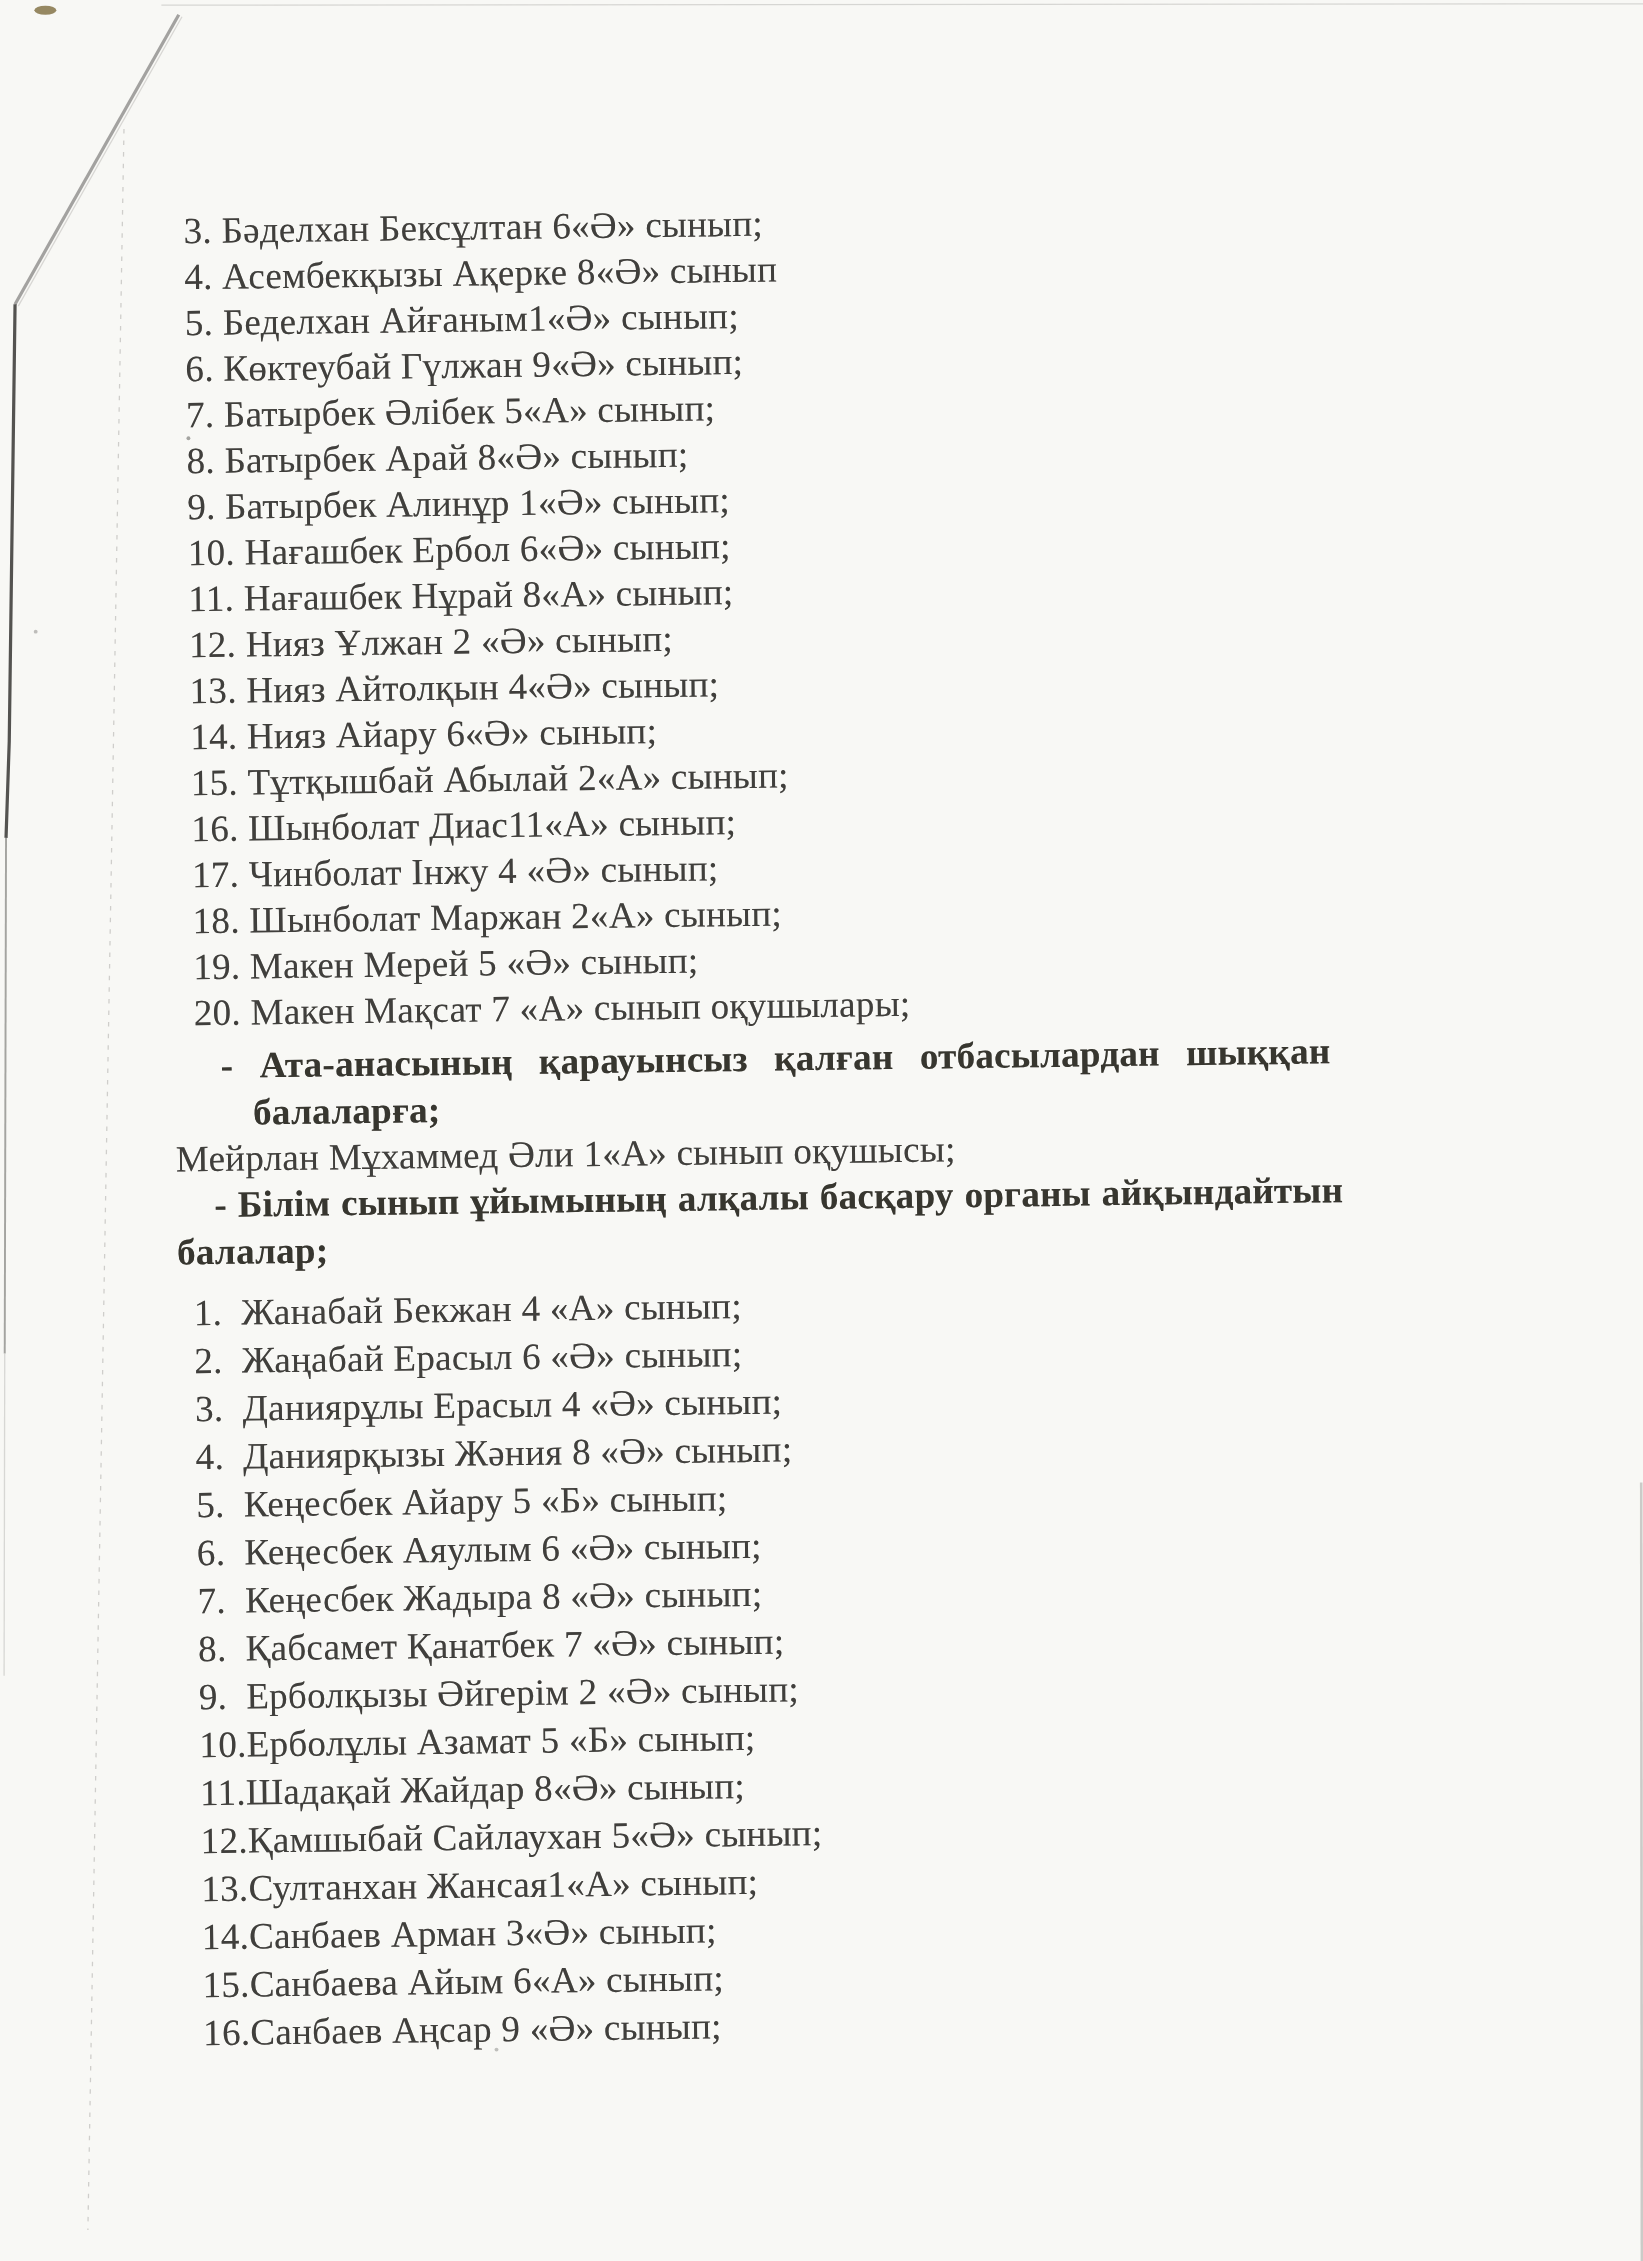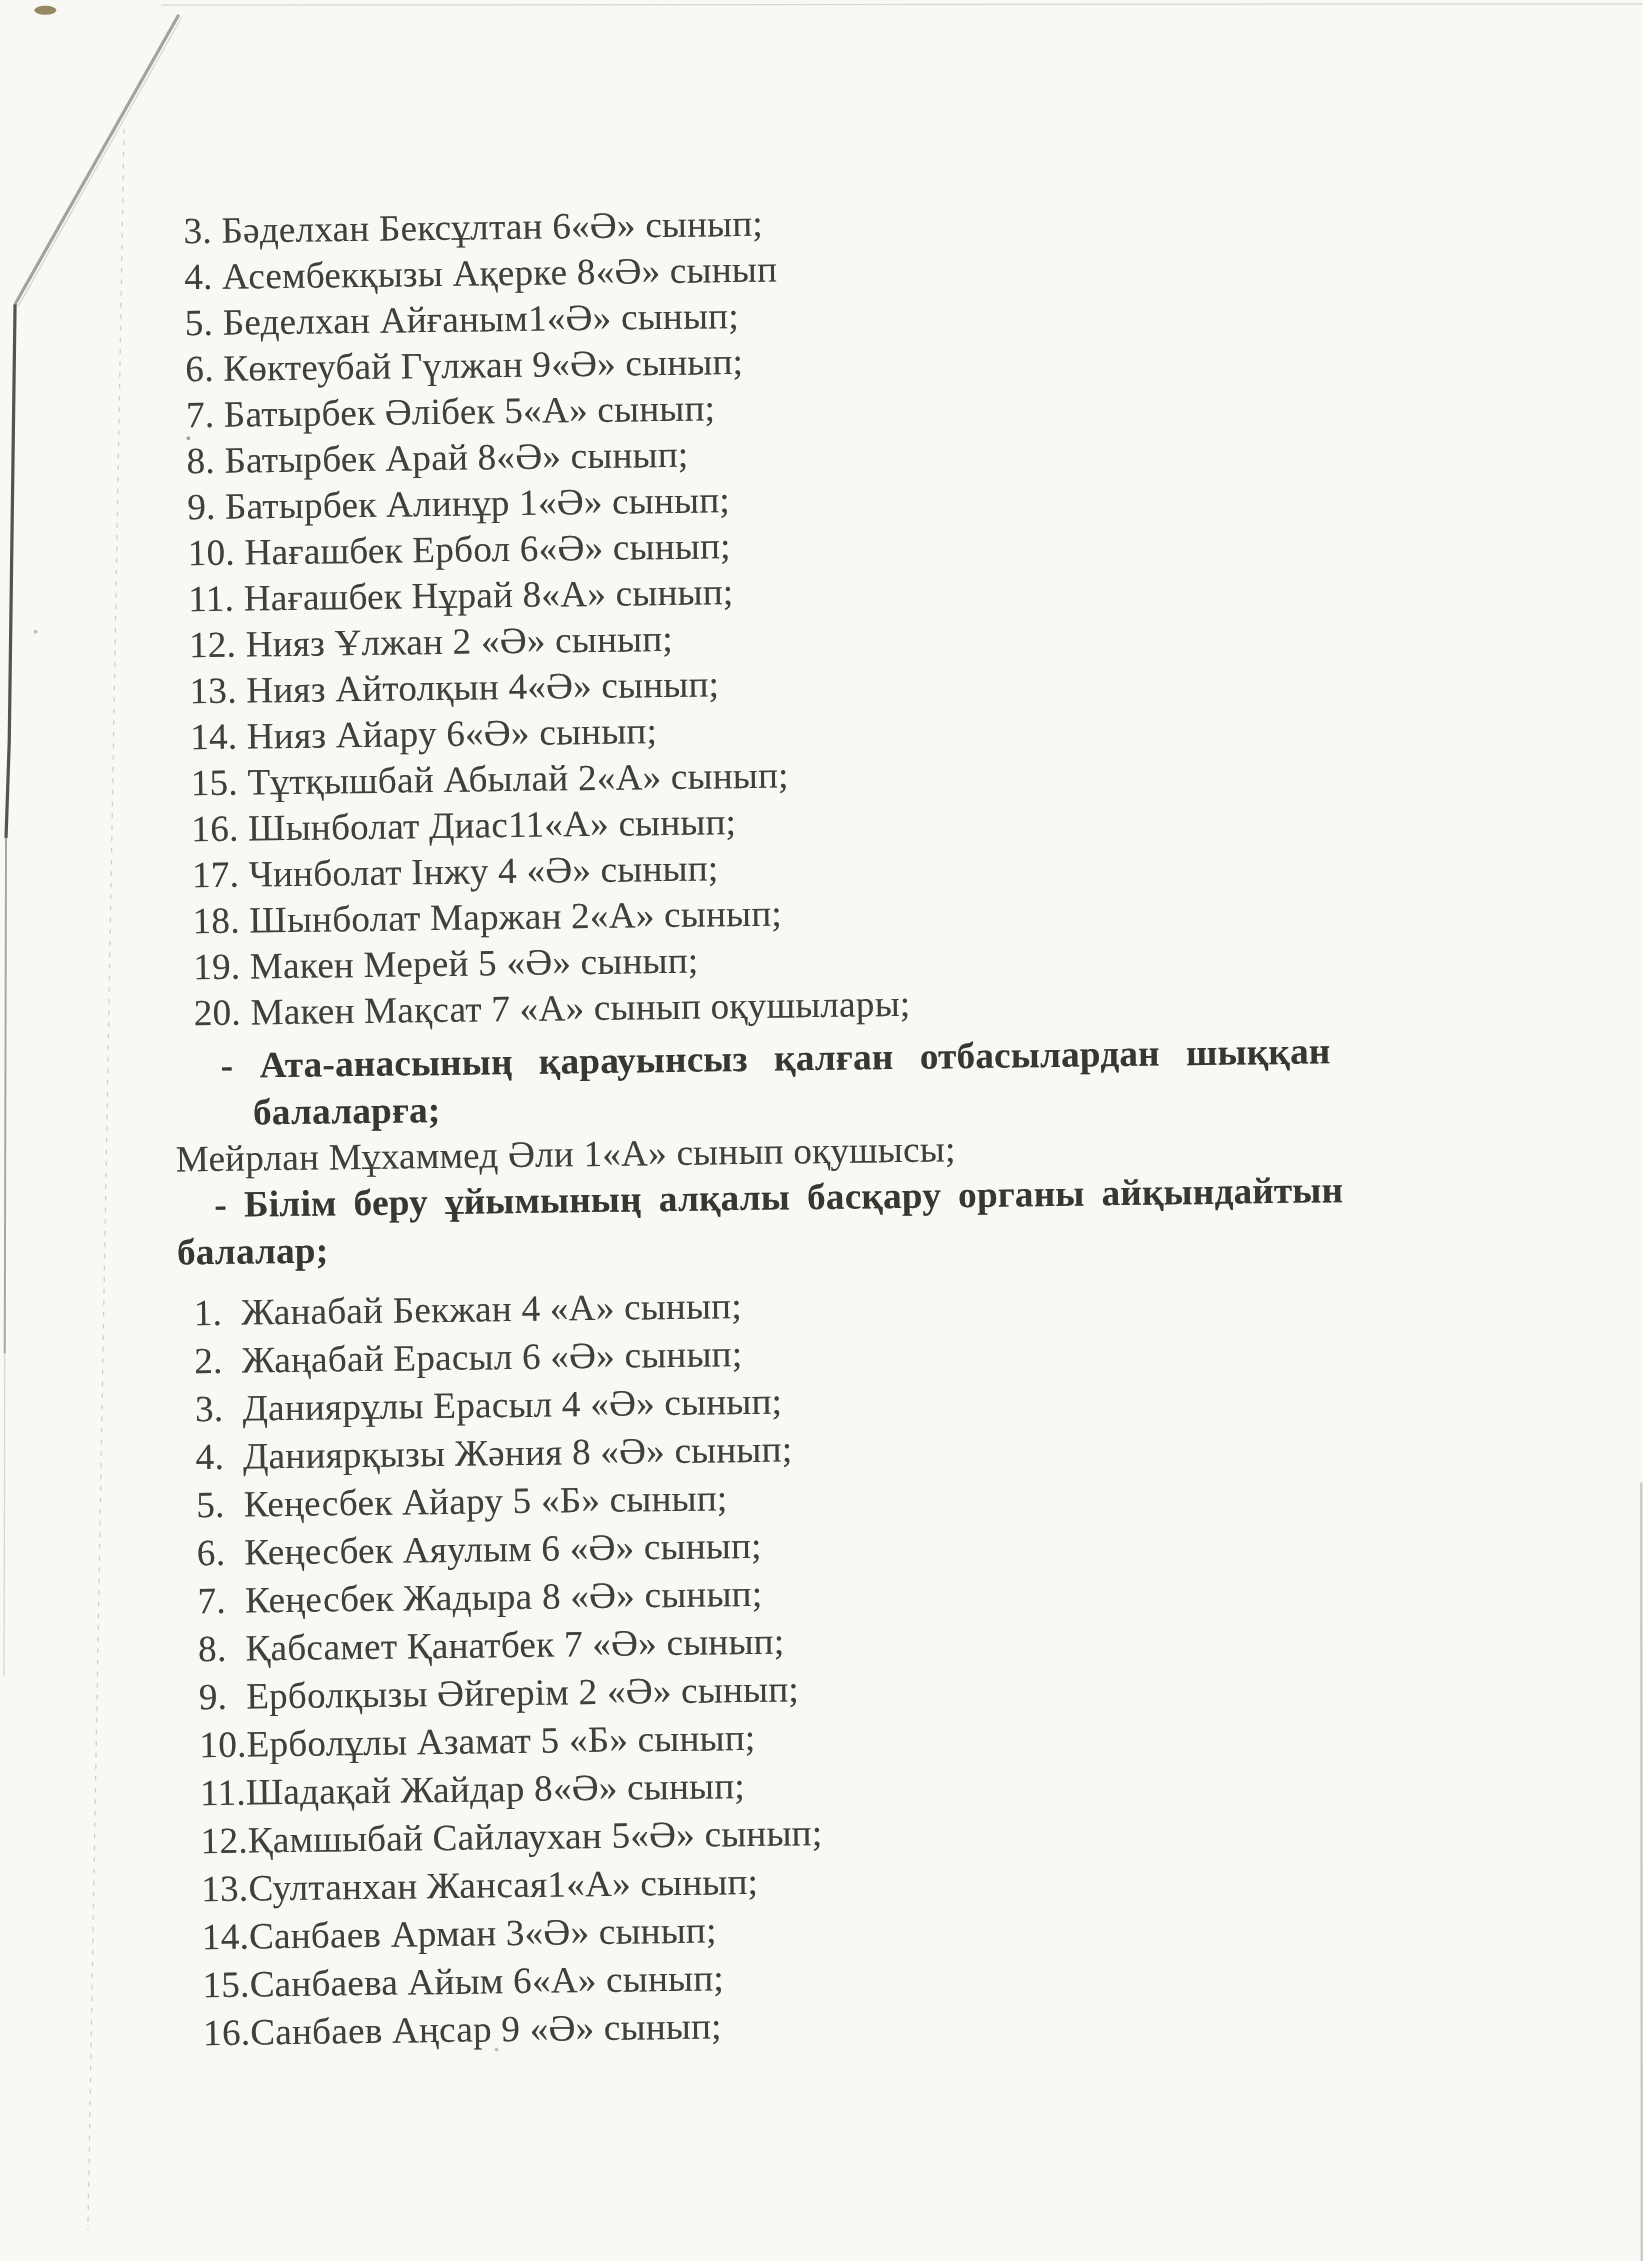--- a/index.html
+++ b/index.html
@@ -65,20 +65,20 @@
   <div class="textlayer">
 
     <div class="list" id="list-a"><div class="line">3. Бәделхан Бексұлтан 6«Ә» сынып;</div><div class="line">4. Асембекқызы Ақерке 8«Ә» сынып</div><div class="line">5. Беделхан Айғаным1«Ә» сынып;</div><div class="line">6. Көктеубай Гүлжан 9«Ә» сынып;</div><div class="line">7. Батырбек Әлібек 5«А» сынып;</div><div class="line">8. Батырбек Арай 8«Ә» сынып;</div><div class="line">9. Батырбек Алинұр 1«Ә» сынып;</div><div class="line">10. Нағашбек Ербол 6«Ә» сынып;</div><div class="line">11. Нағашбек Нұрай 8«А» сынып;</div><div class="line">12. Нияз Ұлжан 2 «Ә» сынып;</div><div class="line">13. Нияз Айтолқын 4«Ә» сынып;</div><div class="line">14. Нияз Айару 6«Ә» сынып;</div><div class="line">15. Тұтқышбай Абылай 2«А» сынып;</div><div class="line">16. Шынболат Диас11«А» сынып;</div><div class="line">17. Чинболат Інжу 4 «Ә» сынып;</div><div class="line">18. Шынболат Маржан 2«А» сынып;</div><div class="line">19. Макен Мерей 5 «Ә» сынып;</div><div class="line">20. Макен Мақсат 7 «А» сынып оқушылары;</div></div>
 
     <div class="bline bold" id="bullet1-dash">-</div>
     <div class="bline bold jline" id="bullet1-line1"><span>Ата-анасының</span><span>қарауынсыз</span><span>қалған</span><span>отбасылардан</span><span>шыққан</span></div>
     <div class="bline bold" id="bullet1-line2">балаларға;</div>
 
     <div class="bline" id="meyirlan-line">Мейрлан Мұхаммед Әли 1«А» сынып оқушысы;</div>
 
-    <div class="bline bold jline" id="bullet2-line1"><span>-</span><span>Білім</span><span>беру</span><span>ұйымының</span><span>алқалы</span><span>басқару</span><span>органы</span><span>айқындайтын</span></div>
+    <div class="bline bold jline" id="bullet2-line1"><span>-</span><span>Білім</span><span>сынып</span><span>ұйымының</span><span>алқалы</span><span>басқару</span><span>органы</span><span>айқындайтын</span></div>
     <div class="bline bold" id="bullet2-line2">балалар;</div>
 
     <div class="list" id="list-b"><div class="line">1.  Жанабай Бекжан 4 «А» сынып;</div><div class="line">2.  Жаңабай Ерасыл 6 «Ә» сынып;</div><div class="line">3.  Даниярұлы Ерасыл 4 «Ә» сынып;</div><div class="line">4.  Даниярқызы Жәния 8 «Ә» сынып;</div><div class="line">5.  Кеңесбек Айару 5 «Б» сынып;</div><div class="line">6.  Кеңесбек Аяулым 6 «Ә» сынып;</div><div class="line">7.  Кеңесбек Жадыра 8 «Ә» сынып;</div><div class="line">8.  Қабсамет Қанатбек 7 «Ә» сынып;</div><div class="line">9.  Ерболқызы Әйгерім 2 «Ә» сынып;</div><div class="line">10.Ерболұлы Азамат 5 «Б» сынып;</div><div class="line">11.Шадақай Жайдар 8«Ә» сынып;</div><div class="line">12.Қамшыбай Сайлаухан 5«Ә» сынып;</div><div class="line">13.Султанхан Жансая1«А» сынып;</div><div class="line">14.Санбаев Арман 3«Ә» сынып;</div><div class="line">15.Санбаева Айым 6«А» сынып;</div><div class="line">16.Санбаев Аңсар 9 «Ә» сынып;</div></div>
 
   </div>
 </div>
 
 
 </body></html>

